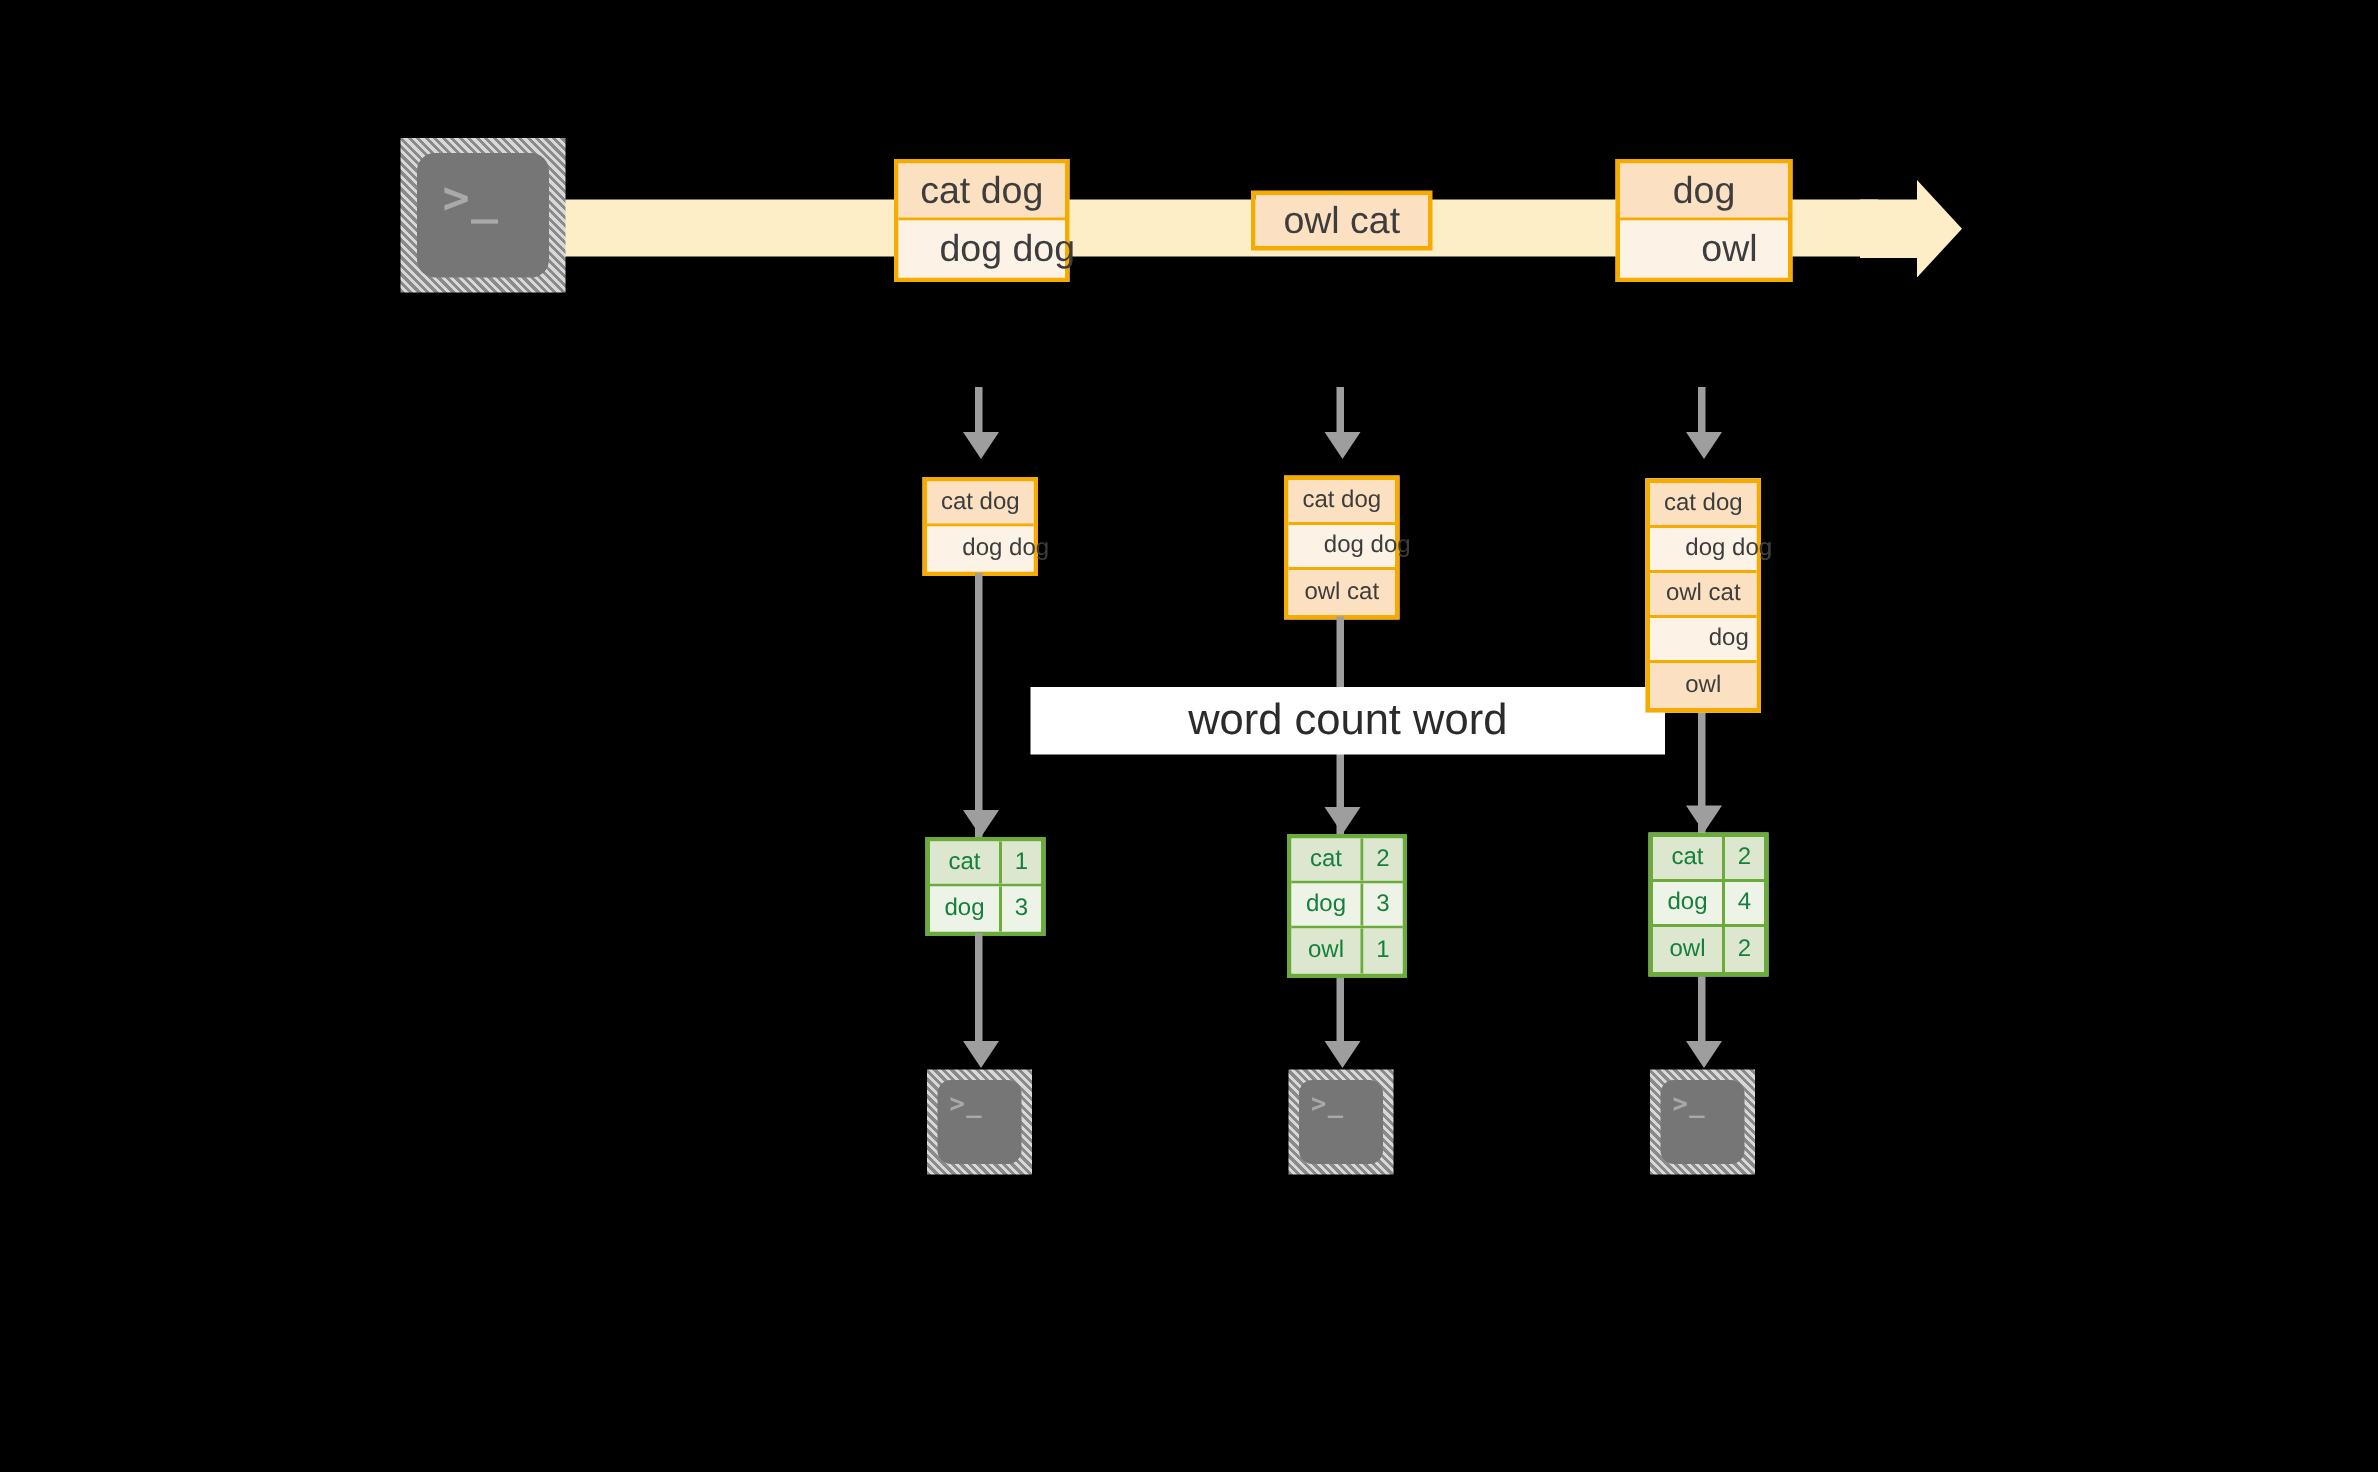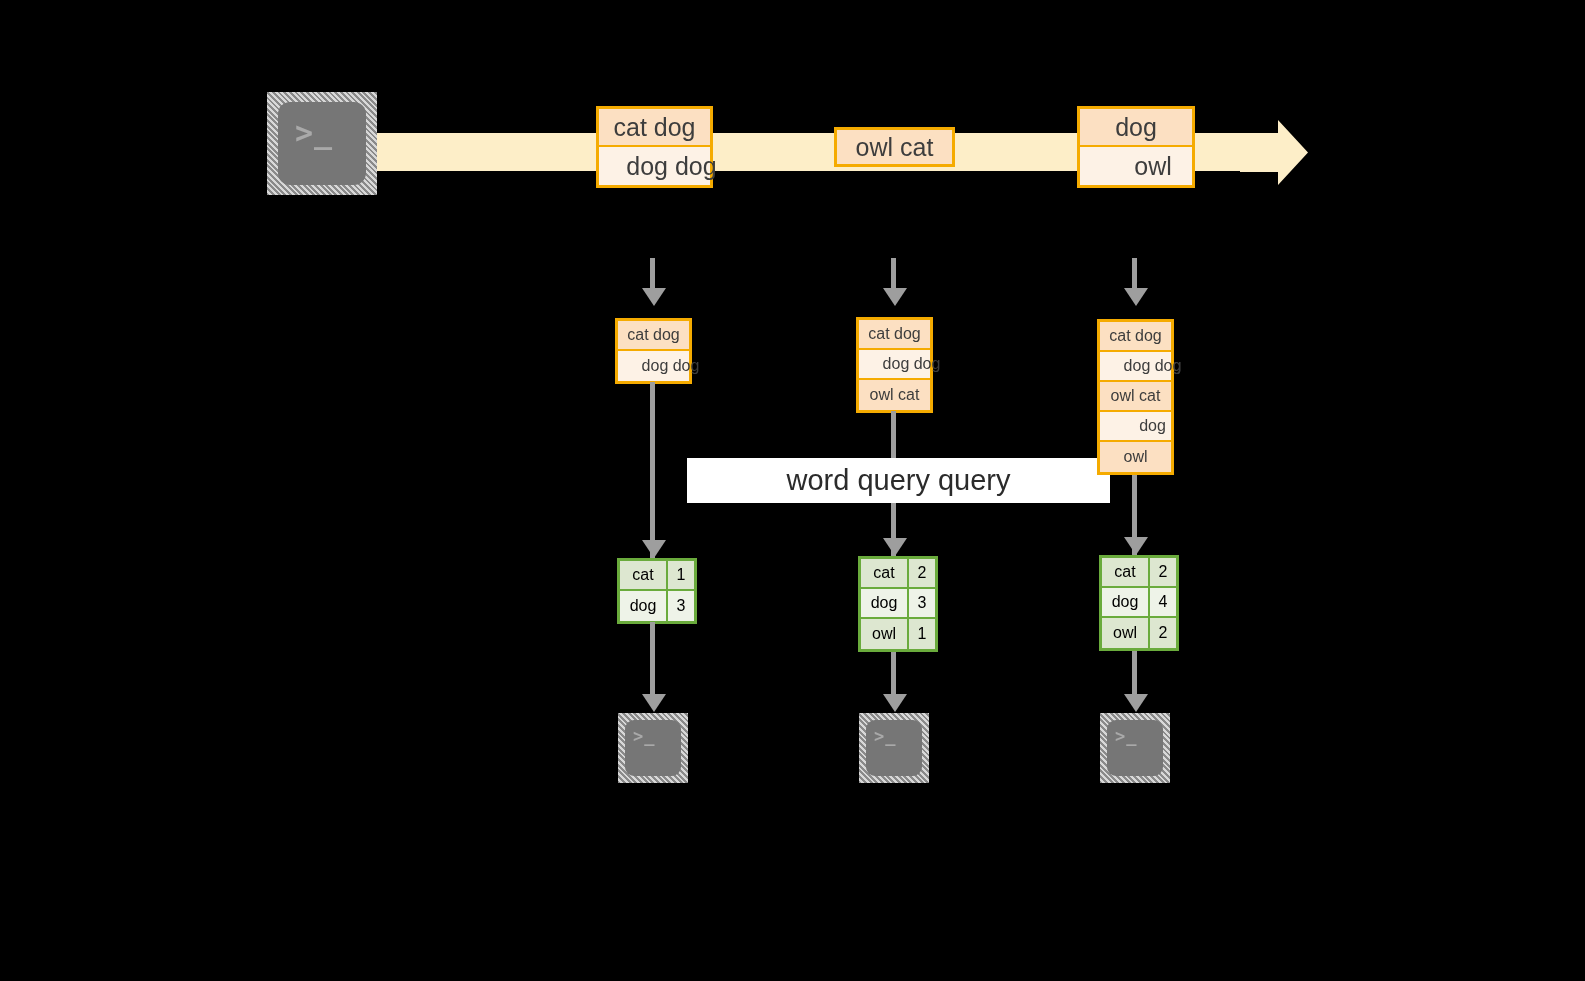--- a/index.html
+++ b/index.html
@@ -104,21 +104,21 @@
     height: 30px;
     border-bottom: 2px solid #6aab3c;
     box-sizing: border-box;
   }
   .trow:last-child { border-bottom: none; }
   .tcell {
     display: flex;
     align-items: center;
     justify-content: center;
     font-size: 16px;
-    color: #000000;
+    color: #15803d;
     box-sizing: border-box;
     background: #dde7d0;
   }
   .trow.alt .tcell { background: #eef3e8; }
   .tcell.key { width: 48px; border-right: 2px solid #6aab3c; }
   .tcell.val { width: 26px; }
 
   
   .vline {
     position: absolute;
@@ -283,21 +283,21 @@
 
   <div class="vline" style="left:1132px; top:651px; height:47px;"></div>
   <div class="vhead" style="left:1124px; top:694px;"></div>
 
   <div class="terminal terminal-small" style="left:1100px; top:713px;">
     <div class="inner"></div>
     <div class="glyph">&gt;_</div>
   </div>
 
   <div class="banner">
-    <span class="banner-text">word query query</span>
+    <span class="banner-text">word count word</span>
   </div>
 
   <div class="msgbox small" style="left:1097px; top:319px; width:77px;">
     <div class="msgrow">cat dog</div>
     <div class="msgrow alt">dog dog</div>
     <div class="msgrow">owl cat</div>
     <div class="msgrow alt">dog</div>
     <div class="msgrow">owl</div>
   </div>
 

